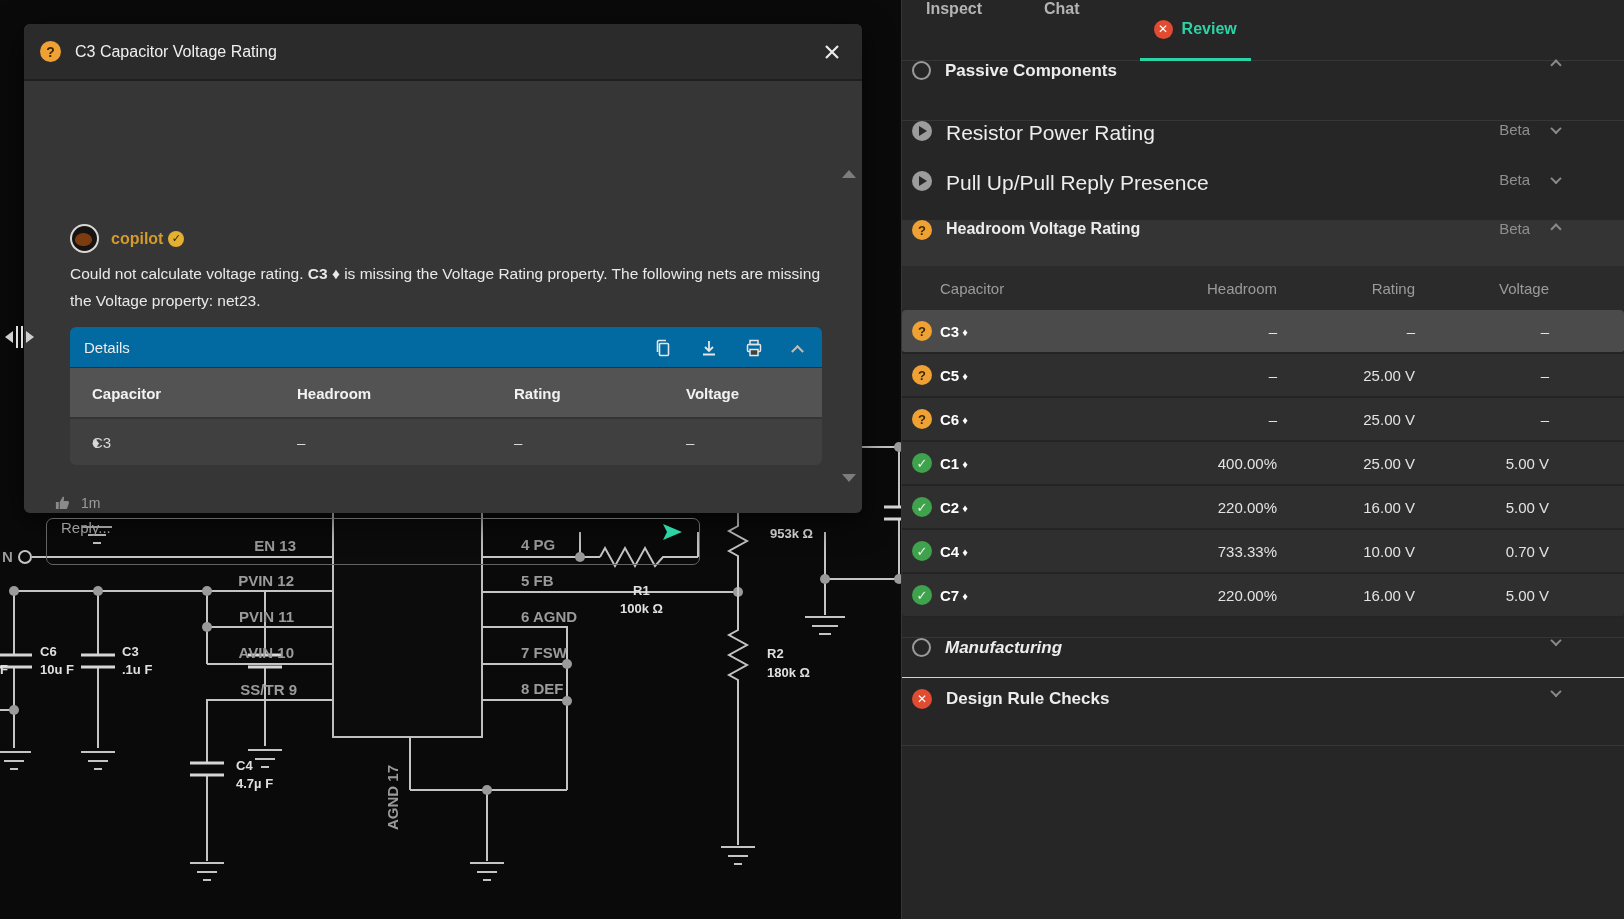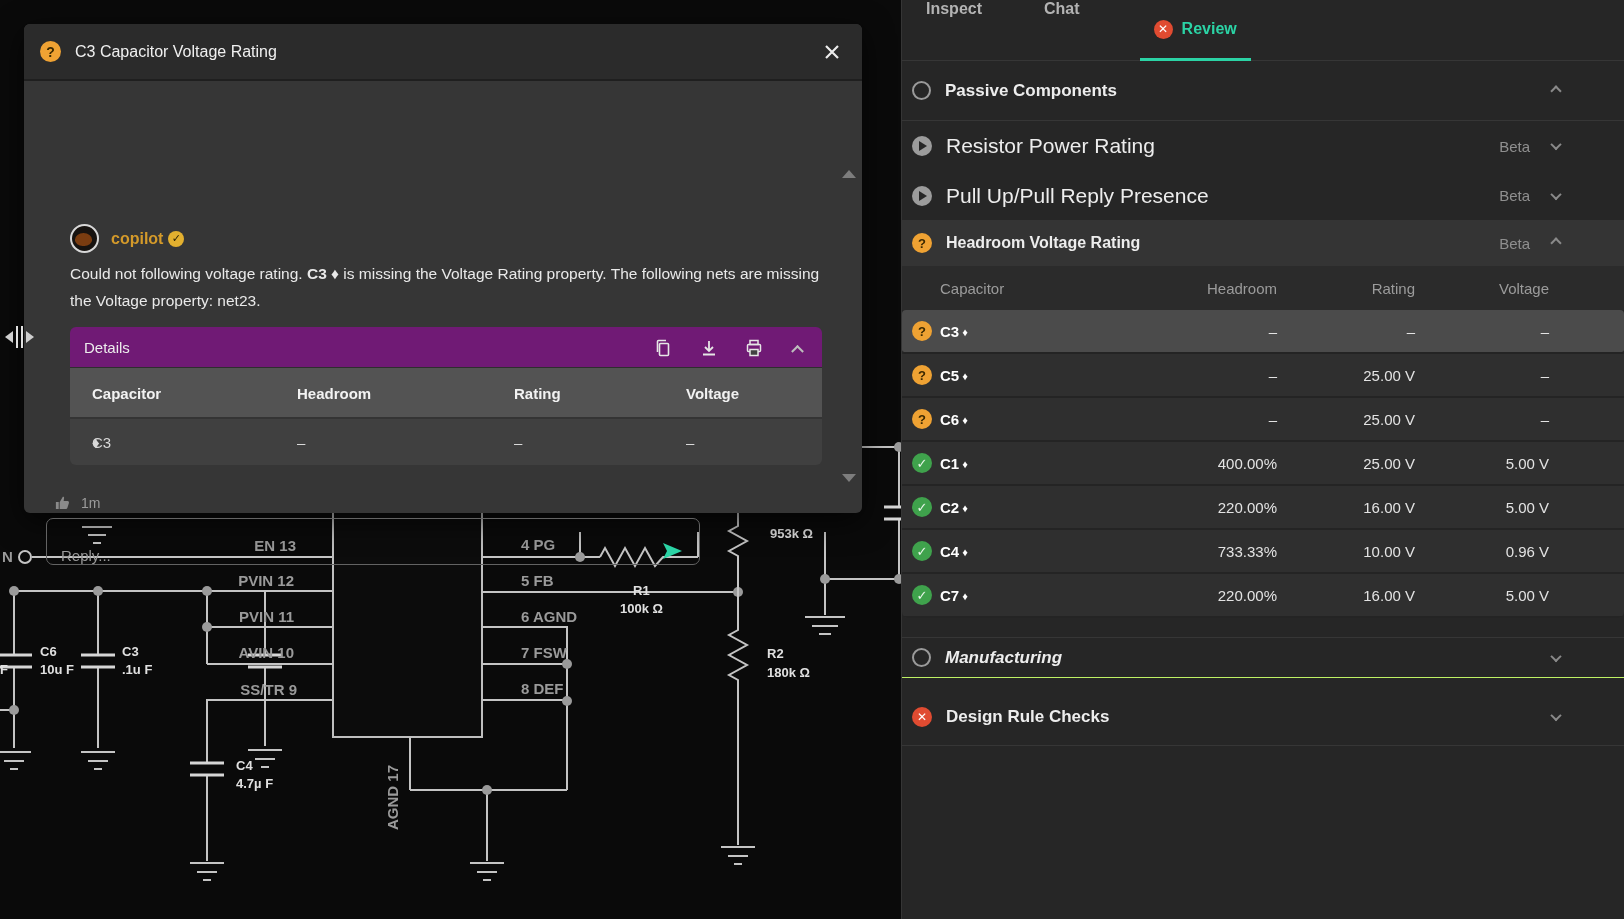--- a/index.html
+++ b/index.html
@@ -44,61 +44,61 @@
   #copilot-avatar .blob { position:absolute; left:3px; top:7px; width:17px; height:13px;
     border-radius:50% 50% 45% 45%; background:#7a3c10; }
   #copilot-name { color:#d49a2a; font-size:16px; font-weight:700; margin-left:12px; }
   #copilot-verified { width:16px; height:16px; border-radius:50%; background:#e3b02f; color:#2e2405;
     font-size:11px; font-weight:700; display:flex; align-items:center; justify-content:center; margin-left:5px; }
   #dialog-message { position:absolute; left:46px; top:158px; width:760px; color:#e9e9e9;
     font-size:15.5px; line-height:27px; font-weight:400; }
   #dialog-message b { font-weight:700; }
 
   #details-box { position:absolute; left:46px; top:225px; width:752px; border-radius:6px; overflow:hidden; }
-  #details-bar { height:41px; background:#701a75; display:flex; align-items:center; padding:0 14px;
+  #details-bar { height:41px; background:#0369a1; display:flex; align-items:center; padding:0 14px;
     border-bottom:1px solid #2e2e2e; position:relative; }
   #details-label { color:#ececec; font-size:15px; font-weight:500; }
   .dbar-icon { position:absolute; top:10px; width:22px; height:22px; display:flex; align-items:center;
     justify-content:center; cursor:pointer; }
   #icon-copy { left:582px; } #icon-download { left:628px; } #icon-print { left:673px; } #icon-collapse { left:716px; }
   .chev { display:inline-block; width:9px; height:9px; border-right:2px solid #bdbdbd; border-bottom:2px solid #bdbdbd; }
   .chev.up { transform:rotate(-135deg) translate(-2px,-2px); }
   #details-thead { height:51px; background:#535353; position:relative; border-bottom:2px solid #343434; }
   #details-thead span, #details-drow span { position:absolute; top:50%; transform:translateY(-50%);
     font-size:15px; }
   #details-thead span { color:#f2f2f2; font-weight:700; }
   #details-drow { height:46px; background:#404040; position:relative; }
   #details-drow span { color:#d9d9d9; font-weight:400; }
   #details-drow .cap-name { color:#ffffff; font-weight:700; }
   .dcol0 { left:22px; } .dcol1 { left:227px; } .dcol2 { left:444px; } .dcol3 { left:616px; }
   .dia { font-size:11px; position:relative; top:-1px; }
 
   #msg-meta { position:absolute; left:30px; top:392px; display:flex; align-items:center; gap:10px; }
   #timestamp { color:#9c9c9c; font-size:14px; }
   #reply-box { position:absolute; left:22px; top:416px; width:654px; height:47px; border:1px solid #636363;
-    border-radius:7px; background:transparent; display:flex; align-items:flex-end; padding:0 14px; }
+    border-radius:7px; background:transparent; display:flex; align-items:flex-start; padding:0 14px; }
   #reply-input { flex:1; background:transparent; border:none; outline:none; color:#e5e5e5; font-size:15px;
     font-family:"Liberation Sans",sans-serif; }
   #reply-input::placeholder { color:#9a9a9a; }
   #send-btn { width:26px; height:26px; display:flex; align-items:center; justify-content:center; cursor:pointer; }
 
   
   #panel { position:absolute; left:901px; top:0; width:723px; height:919px; background:#262626;
     border-left:1px solid #353535; }
   #tabbar { height:61px; border-bottom:1px solid #363636; display:flex; align-items:flex-start; position:relative; }
   .tab { font-size:16px; font-weight:700; color:#b3b3b3; cursor:pointer; }
   #tab-inspect { margin-left:24px; }
   #tab-chat { margin-left:62px; }
   #tab-review { margin-left:60px; display:flex; align-items:center; gap:9px; height:61px; padding:0 14px;
     border-bottom:3px solid #2bd3a5; }
   #tab-review .tab-label { color:#2bd3a5; }
   .badge-red { width:19px; height:19px; border-radius:50%; background:#e04b31; color:#fff; font-size:12px;
     font-weight:700; display:flex; align-items:center; justify-content:center; }
 
-  .section-row { display:flex; align-items:center; padding-left:10px; position:relative; }
+  .section-row { display:flex; padding-left:10px; position:relative; }
   .section-row .label { color:#ededed; font-size:17px; font-weight:600; margin-left:14px; }
   .row-right { position:absolute; right:64px; display:flex; align-items:center; gap:22px; }
   .beta { color:#8f8f8f; font-size:15px; font-weight:400; }
   .chev-g { display:inline-block; width:8px; height:8px; border-right:2px solid #8a8a8a; border-bottom:2px solid #8a8a8a; }
   .chev-g.down { transform:rotate(45deg) translate(-1px,-1px); }
   .chev-g.up { transform:rotate(-135deg); }
   .circle-outline { width:19px; height:19px; border-radius:50%; border:2px solid #9a9a9a; flex:0 0 auto; }
   .play-icon { width:20px; height:20px; border-radius:50%; background:#9c9c9c; display:flex; align-items:center;
     justify-content:center; flex:0 0 auto; }
   .play-icon::after { content:""; display:block; width:0; height:0; margin-left:2px;
@@ -246,21 +246,21 @@
       <div class="scroll-arrow-down"></div>
 
       <div id="copilot-row">
         <div id="copilot-avatar">
             <div class="blob"></div>
           </div>
         <div id="copilot-name">copilot</div>
         <div id="copilot-verified">✓</div>
       </div>
 
-      <div id="dialog-message"><span>Could not following voltage rating. </span><b>C3 ♦</b><span> is missing the Voltage Rating property. The following nets are missing the Voltage property: net23.</span></div>
+      <div id="dialog-message"><span>Could not calculate voltage rating. </span><b>C3 ♦</b><span> is missing the Voltage Rating property. The following nets are missing the Voltage property: net23.</span></div>
 
       <div id="details-box">
         <div id="details-bar">
           <span id="details-label">Details</span>
           <span class="dbar-icon" id="icon-copy">
             <svg width="18" height="18" viewBox="0 0 18 18" fill="none" stroke="#e6e6e6" stroke-width="1.6">
               <rect x="5.5" y="4.5" width="9" height="12" rx="1"></rect>
                 <path d="M3.5,13 V2.5 a1,1 0 0 1 1,-1 H12"></path>
             </svg>
             </span>
@@ -400,21 +400,21 @@
           <span class="cname"><span>C2</span><span class="dia"> ♦</span></span>
           <span class="v h">220.00%</span>
           <span class="v r">16.00 V</span>
           <span class="v vv">5.00 V</span>
         </div>
         <div class="cap-row">
           <span class="status badge-ok">✓</span>
           <span class="cname"><span>C4</span><span class="dia"> ♦</span></span>
           <span class="v h">733.33%</span>
           <span class="v r">10.00 V</span>
-          <span class="v vv">0.96 V</span>
+          <span class="v vv">0.70 V</span>
         </div>
         <div class="cap-row">
           <span class="status badge-ok">✓</span>
           <span class="cname"><span>C7</span><span class="dia"> ♦</span></span>
           <span class="v h">220.00%</span>
           <span class="v r">16.00 V</span>
           <span class="v vv">5.00 V</span>
         </div>
       </div>
 

